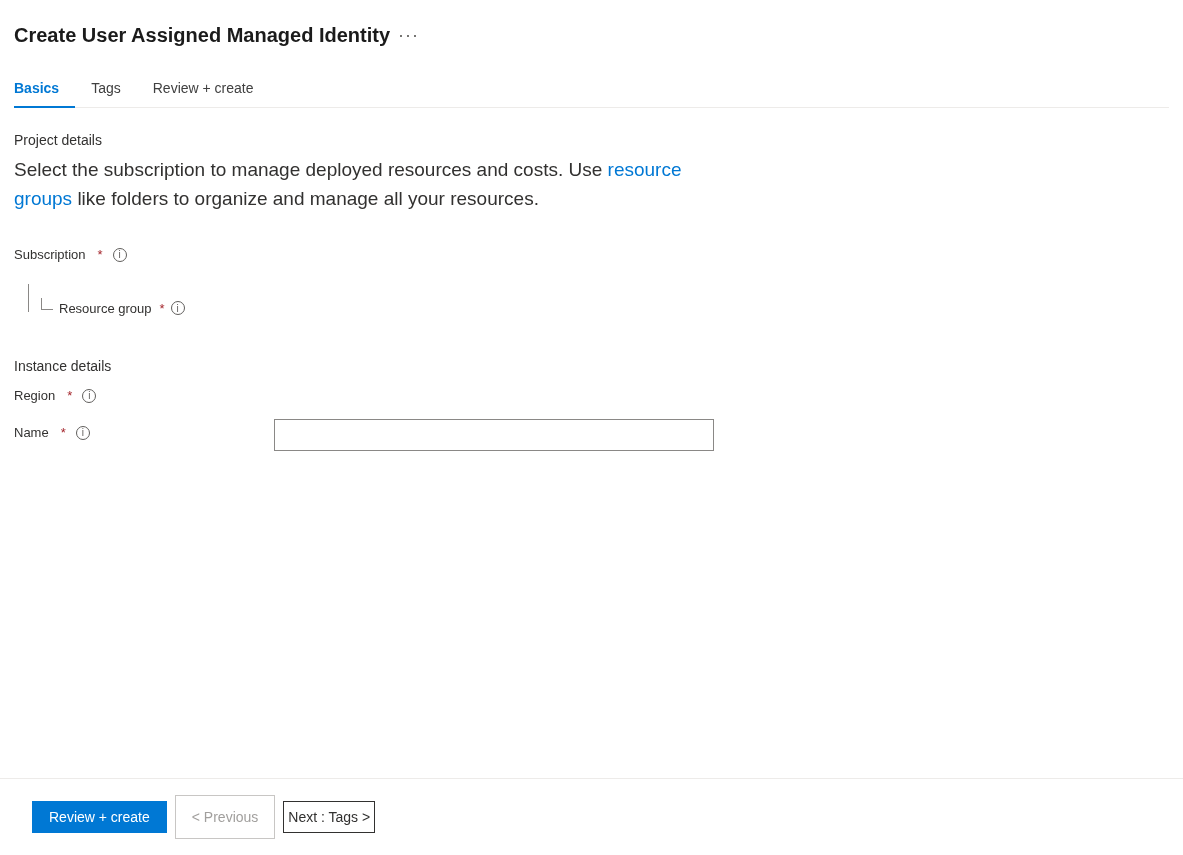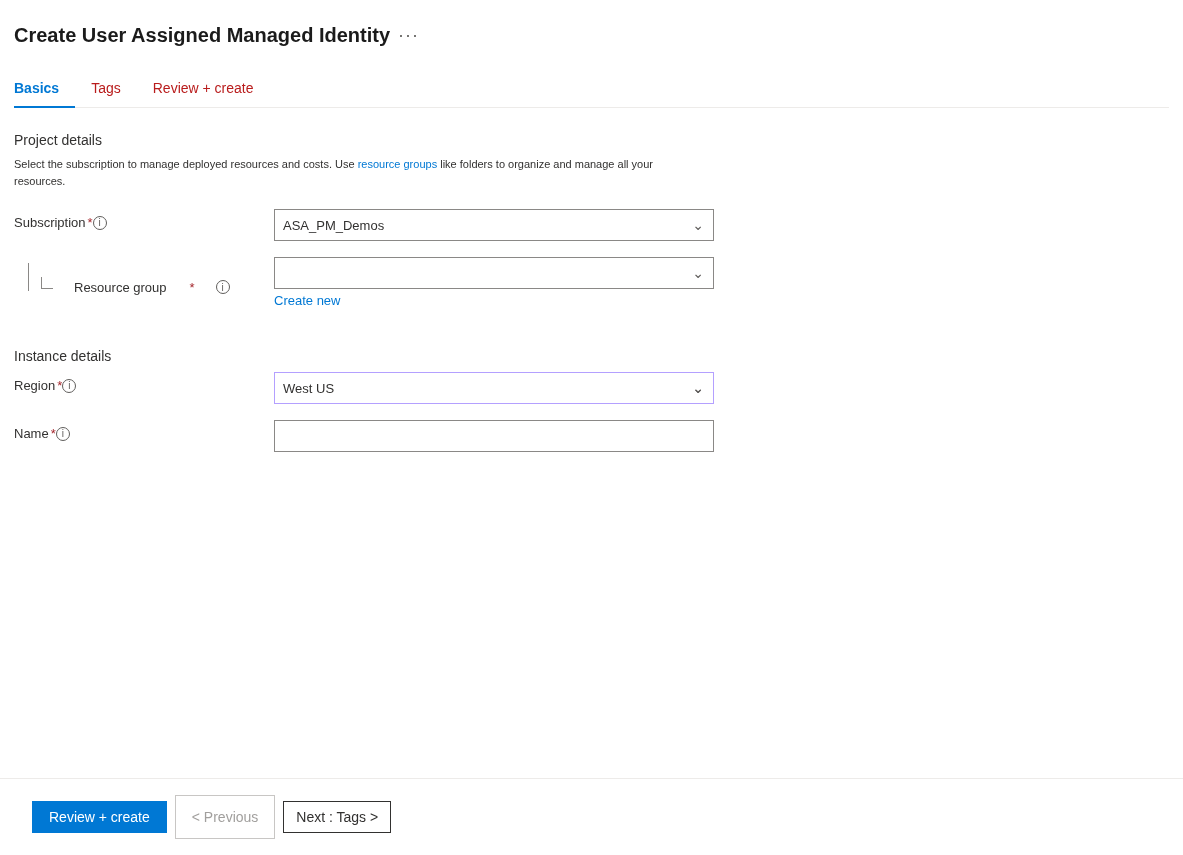--- a/index.html
+++ b/index.html
@@ -53,21 +53,21 @@
       border-bottom: 1px solid #edebe9;
       margin-bottom: 24px;
       text-align: center;
     }
 
     .tab {
       padding: 8px 16px 10px 0;
       margin-right: 16px;
       font-size: 14px;
       cursor: pointer;
-      color: #b91c1c;
+      color: #404040;
       border-bottom: 2px solid transparent;
       position: relative;
       bottom: -1px;
       text-decoration: none;
     }
 
     .tab.active {
       color: #0078d4;
       border-bottom: 2px solid #0078d4;
       font-weight: 600;
@@ -75,23 +75,23 @@
 
     
     .section-title {
       font-size: 14px;
       font-weight: 400;
       color: #323130;
       margin-bottom: 8px;
     }
 
     .section-description {
-      font-size: 11px;
-      color: #323130;
-      margin-bottom: 20px;
+      font-size: 19px;
+      color: #323130;
+      margin-bottom: 28px;
       max-width: 680px;
       line-height: 1.5;
     }
 
     .section-description a {
       color: #0078d4;
       text-decoration: none;
     }
 
     
@@ -103,21 +103,21 @@
       display: flex;
       align-items: flex-start;
       margin-bottom: 16px;
     }
 
     .form-label-col {
       width: 260px;
       min-width: 260px;
       display: flex;
       align-items: center;
-      gap: 0;
+      gap: 10px;
       padding-top: 6px;
     }
 
     .form-label {
       font-size: 13px;
       color: #323130;
     }
 
     .required-star {
       color: #a4262c;
@@ -254,21 +254,21 @@
 
     .btn-secondary:disabled,
     .btn-secondary.disabled {
       color: #a19f9d;
       border-color: #c8c6c4;
       cursor: default;
     }
 
     .btn-next {
       height: 32px;
-      padding: 0 12px;
+      padding: 0 4px;
       background: #ffffff;
       color: #323130;
       border: 1px solid #323130;
       font-size: 14px;
       cursor: pointer;
       font-family: inherit;
     }
 
     .spacer {
       flex: 1;
@@ -294,78 +294,51 @@
     <div class="section-title">Project details</div>
     <p class="section-description">
       <span>Select the subscription to manage deployed resources and costs. Use </span><a href="#">resource groups</a><span> like folders to organize and manage all your resources.</span>
     </p>
 
     <div class="form-row">
       <div class="form-label-col">
         <span class="form-label">Subscription</span>
         <span class="required-star">*</span>
         <span class="info-icon">i</span>
-      </div>
-      <div class="form-control-col">
-        <div class="select-wrapper">
-          <select class="form-select">
-            <option>ASA_PM_Demos</option>
-          </select>
-        </div>
       </div>
     </div>
 
     <div style="display:flex; align-items:flex-start; margin-bottom:16px;">
       <div style="width:260px; min-width:260px; display:flex; align-items:flex-start; padding-top:6px;">
         <div style="display:flex; flex-direction:column; padding-left:8px; padding-right:4px; padding-top:0;">
           <div style="width:1px; height:14px; background:#8a8886; margin-left:6px;"></div>
           <div style="display:flex; align-items:center;">
             <div style="width:1px; height:14px; background:#8a8886; margin-left:6px;"></div>
           </div>
         </div>
-        <div style="display:flex; align-items:center; gap:21px; padding-top:14px; padding-left:8px;">
+        <div style="display:flex; align-items:center; gap:6px; padding-top:14px; padding-left:8px;">
           <div style="display:flex; flex-direction:row; align-items:center; gap:0;">
             <div style="border-left:1px solid #8a8886; border-bottom:1px solid #8a8886; width:12px; height:12px; margin-bottom:0; align-self:flex-end; margin-bottom:8px;"></div>
           </div>
           <span class="form-label">Resource group</span>
           <span class="required-star">*</span>
           <span class="info-icon">i</span>
         </div>
       </div>
-      <div style="flex:1; max-width:440px;">
-        <div class="select-wrapper">
-          <select class="form-select">
-            <option value=""></option>
-          </select>
-        </div>
-        <a href="#" class="create-new-link">Create new</a>
-      </div>
     </div>
   </div>
 
   <div class="instance-section form-section">
     <div class="section-title">Instance details</div>
 
     <div class="form-row">
       <div class="form-label-col">
         <span class="form-label">Region</span>
         <span class="required-star">*</span>
         <span class="info-icon">i</span>
-      </div>
-      <div class="form-control-col">
-        <div class="region-select-wrapper">
-          <select class="form-select" style="border-color: #b4a0ff; border-width:1px;">
-            <option>West US</option>
-            <option>East US</option>
-            <option>East US 2</option>
-            <option>West Europe</option>
-            <option>North Europe</option>
-          </select>
-          <span style="position:absolute; right:10px; top:50%; transform:translateY(-52%); pointer-events:none; font-size:14px; color:#605e5c;">⌄</span>
-        </div>
       </div>
     </div>
 
     <div class="form-row">
       <div class="form-label-col">
         <span class="form-label">Name</span>
         <span class="required-star">*</span>
         <span class="info-icon">i</span>
       </div>
       <div class="form-control-col">

